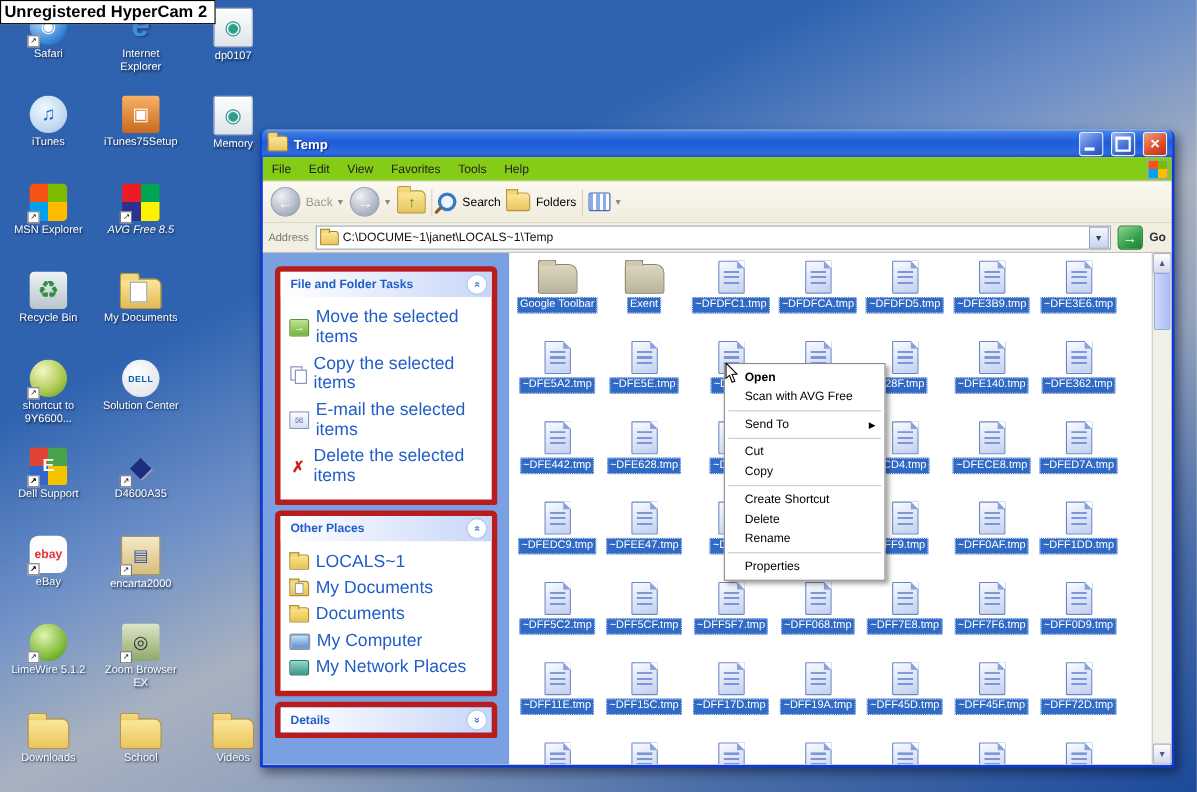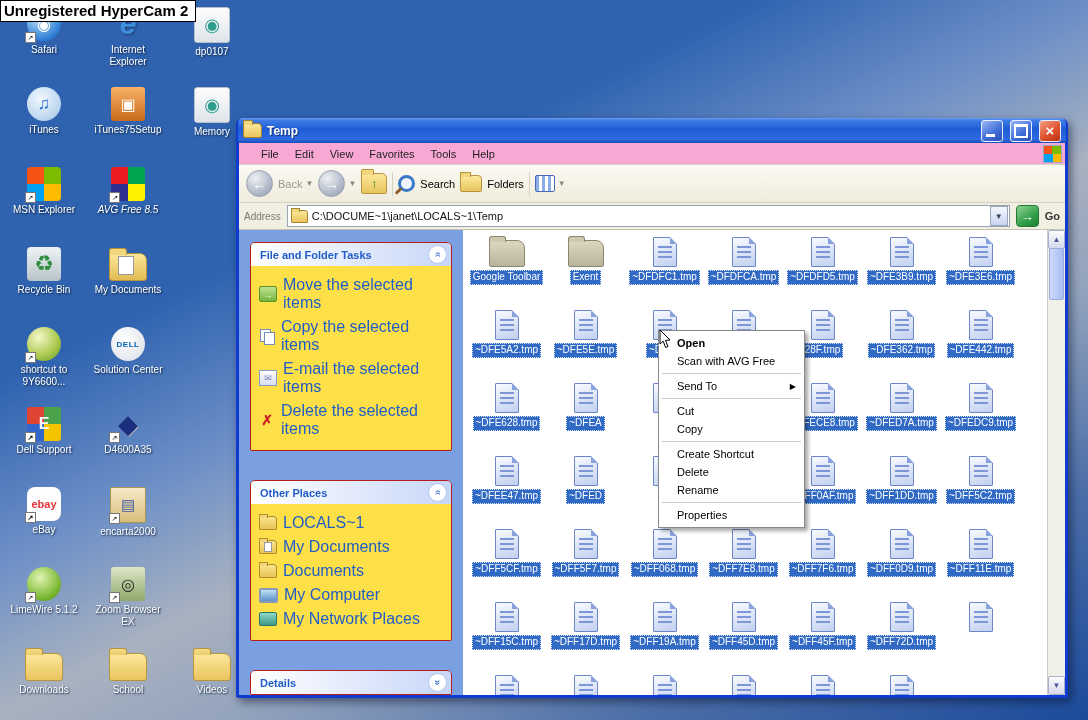--- a/index.html
+++ b/index.html
@@ -58,22 +58,22 @@
   .title-ficon::before{content:"";position:absolute;left:-1px;top:-4px;width:8px;height:4px;background:#f1d67c;
                border:1px solid #a8842c;border-bottom:none;border-radius:2px 2px 0 0}
   .title-text{flex:1;color:#fff;font-weight:bold;font-size:12px;text-shadow:1px 1px 1px #10307c}
   .wbtn{width:20px;height:20px;border-radius:3px;border:1px solid #e8f0ff;margin-left:2px;
         display:flex;align-items:center;justify-content:center;position:relative;flex:none}
   .wbtn.min,.wbtn.max{background:linear-gradient(145deg,#9ab8f4,#3e6cd8 60%,#2a50b0)}
   .wbtn.close{background:linear-gradient(145deg,#f0a086,#e0532e 55%,#b83014)}
   .min-glyph{position:absolute;left:4px;bottom:4px;width:9px;height:3px;background:#fff}
   .max-glyph{width:10px;height:9px;border:2px solid #fff;border-top-width:3px}
   .close-glyph{color:#fff;font-size:15px;font-weight:bold;line-height:1}
-  .menubar{height:21px;flex:none;background:#f9a8d4;border-bottom:1px solid #d6d2c4;
-           display:flex;align-items:center;padding-left:14px}
+  .menubar{height:21px;flex:none;background:#84cc16;border-bottom:1px solid #d6d2c4;
+           display:flex;align-items:center;padding-left:0}
   .menu-item{font-size:11px;color:#222;padding:3px 8px;cursor:default}
   .winflag{margin-left:auto;margin-right:3px;width:17px;height:16px;border:1px solid #98a8c0;
            background:conic-gradient(#7cbb00 0 25%,#ffbb00 0 50%,#00a1f1 0 75%,#f65314 0)}
   .toolbar{height:37px;flex:none;display:flex;align-items:center;gap:5px;padding:0 7px;
            background:linear-gradient(#fbf9f1,#efecdd);border-bottom:1px solid #d6d2c4}
   .nav-circle{width:25px;height:25px;border-radius:50%;flex:none;display:flex;align-items:center;justify-content:center;
               background:radial-gradient(circle at 35% 30%,#eef1f5,#aeb6c6 65%,#8e98ac);
               border:1px solid #9aa2b2;color:#fff;font-size:14px;font-weight:bold}
   .tb-label{font-size:11px}
   .tb-label.dim{color:#9a9a92}
@@ -104,21 +104,21 @@
   .addr-text{flex:1}
   .addr-dd{width:16px;height:18px;background:linear-gradient(#f4f8ff,#c8d4ee);border:1px solid #9aa4b8;
            display:flex;align-items:center;justify-content:center;font-size:8px;color:#345}
   .go-btn{width:21px;height:20px;border-radius:4px;flex:none;border:1px solid #1e7a30;
           background:linear-gradient(145deg,#8fd494,#34a04a 60%,#1e8034);color:#fff;font-weight:bold;
           display:flex;align-items:center;justify-content:center;font-size:13px}
   .go-label{font-size:11px;color:#333;font-weight:bold}
   
   .content{flex:1;display:flex;overflow:hidden}
   .sidebar{width:224px;flex:none;background:#7ba0e2;padding:12px 11px;box-sizing:border-box;overflow:hidden}
-  .panel{margin-bottom:29px;border-radius:5px 5px 2px 2px;overflow:hidden;border:1px solid #b91c1c;background:#fde047}
+  .panel{margin-bottom:5px;border-radius:5px 5px 2px 2px;overflow:hidden;border:5px solid #b91c1c;background:#ffffff}
   .panel-header{height:23px;display:flex;align-items:center;justify-content:space-between;padding:0 4px 0 9px;
                 background:linear-gradient(90deg,#ffffff,#c7d6f8);font-size:11px;font-weight:bold;color:#215dc6;cursor:pointer}
   .chev{width:17px;height:17px;border-radius:50%;background:#fff;border:1px solid #b0c4f0;color:#4e7ad0;
         display:flex;align-items:center;justify-content:center;font-size:10px;font-weight:bold}
   .chev .gl{display:inline-block}
   .chev.up .gl{transform:rotate(-90deg)} .chev.up .gl::before{content:"»"}
   .chev.down .gl{transform:rotate(90deg)} .chev.down .gl::before{content:"»"}
   .panel-body{padding:7px 6px 9px 7px}
   .task,.place{display:flex;align-items:center;gap:6px;font-size:16px;color:#215dc6;padding:3px 1px;cursor:pointer}
   .tico{width:16px;height:14px;flex:none;position:relative;display:flex;align-items:center;justify-content:center}
@@ -528,20 +528,24 @@
           <div class="fcell">
             <span class="ficon tmp"></span>
 
           </div>
 
           <div class="fcell">
             <span class="ficon tmp"></span>
             <span class="flabel">28F.tmp</span>
           </div>
 
+          <div class="fcell">
+            <span class="ficon tmp"></span>
+            <span class="flabel">~DFE140.tmp</span>
+          </div>
 
           <div class="fcell">
             <span class="ficon tmp"></span>
             <span class="flabel">~DFE362.tmp</span>
           </div>
 
           <div class="fcell">
             <span class="ficon tmp"></span>
             <span class="flabel">~DFE442.tmp</span>
           </div>

